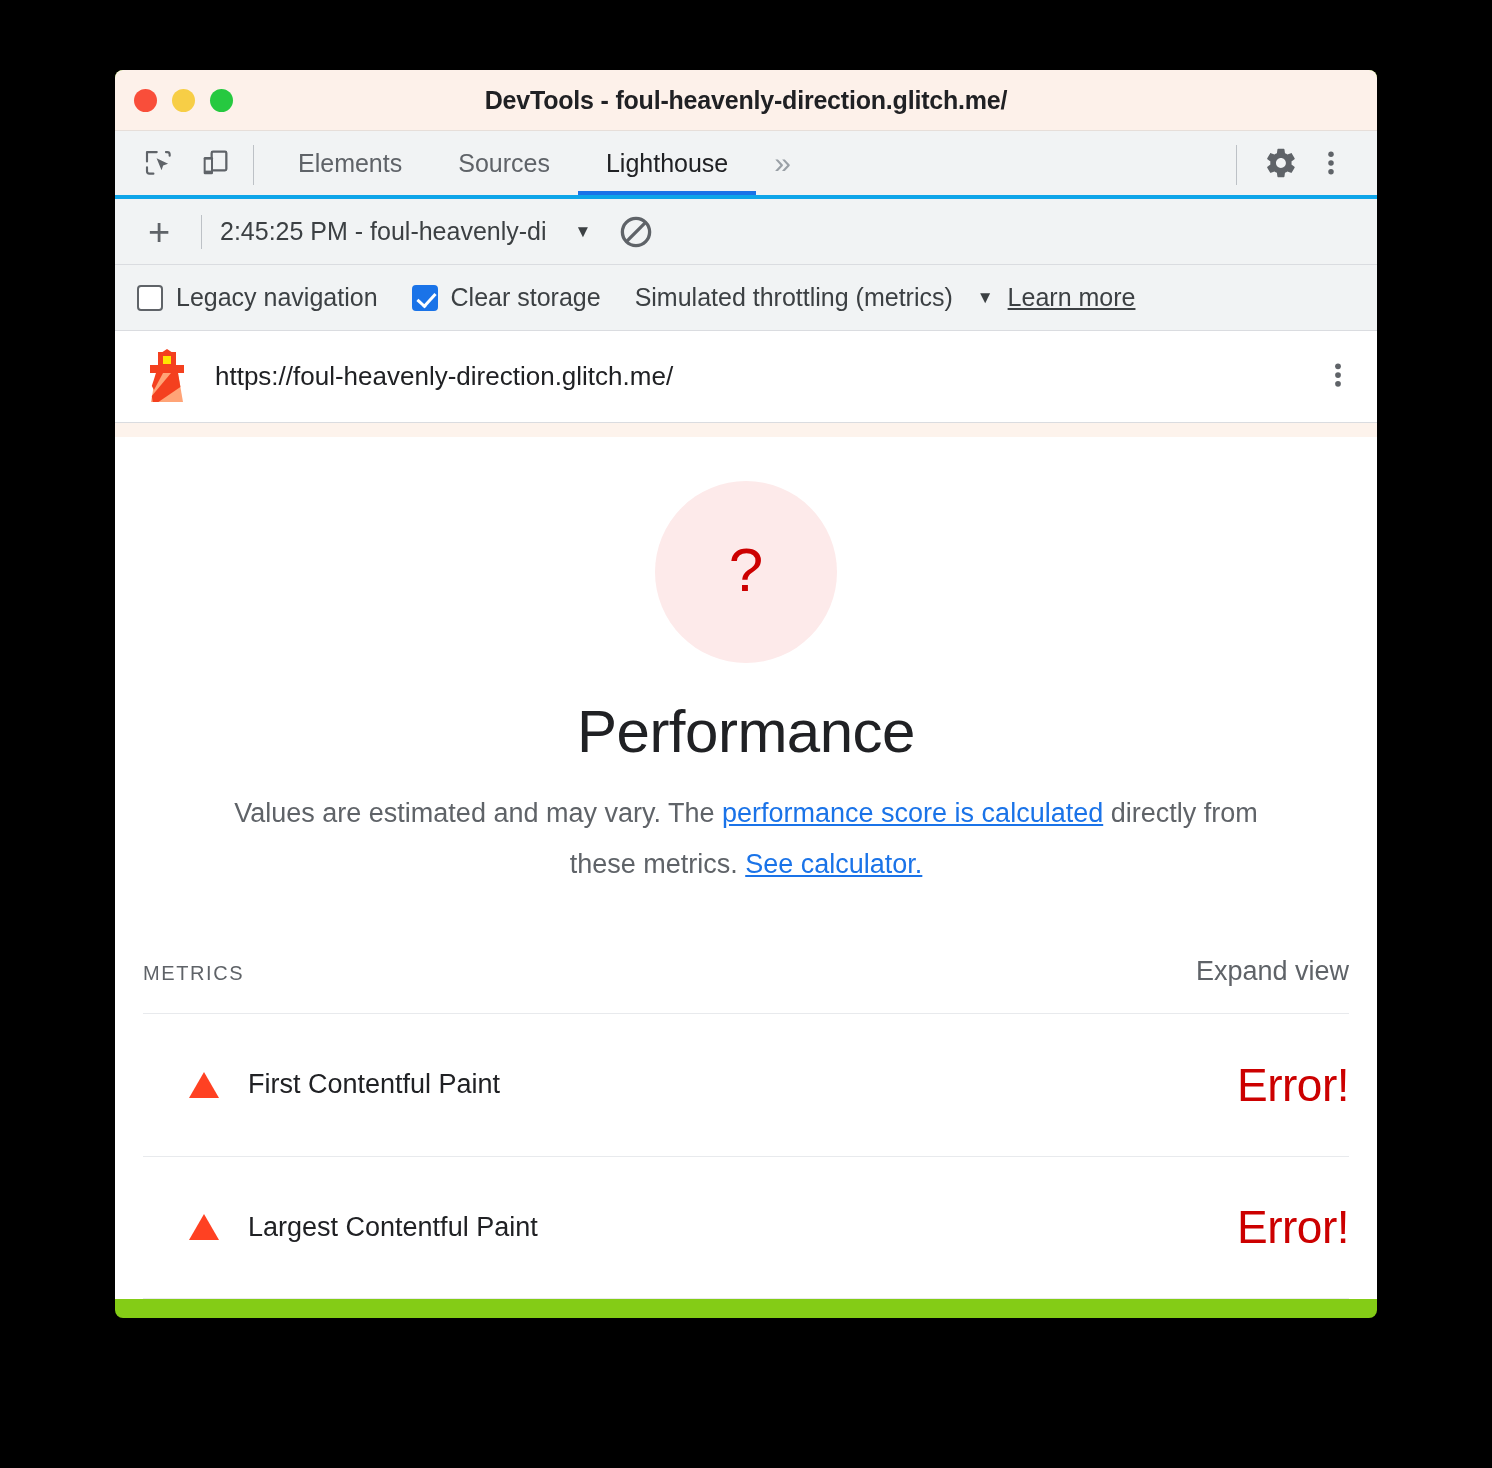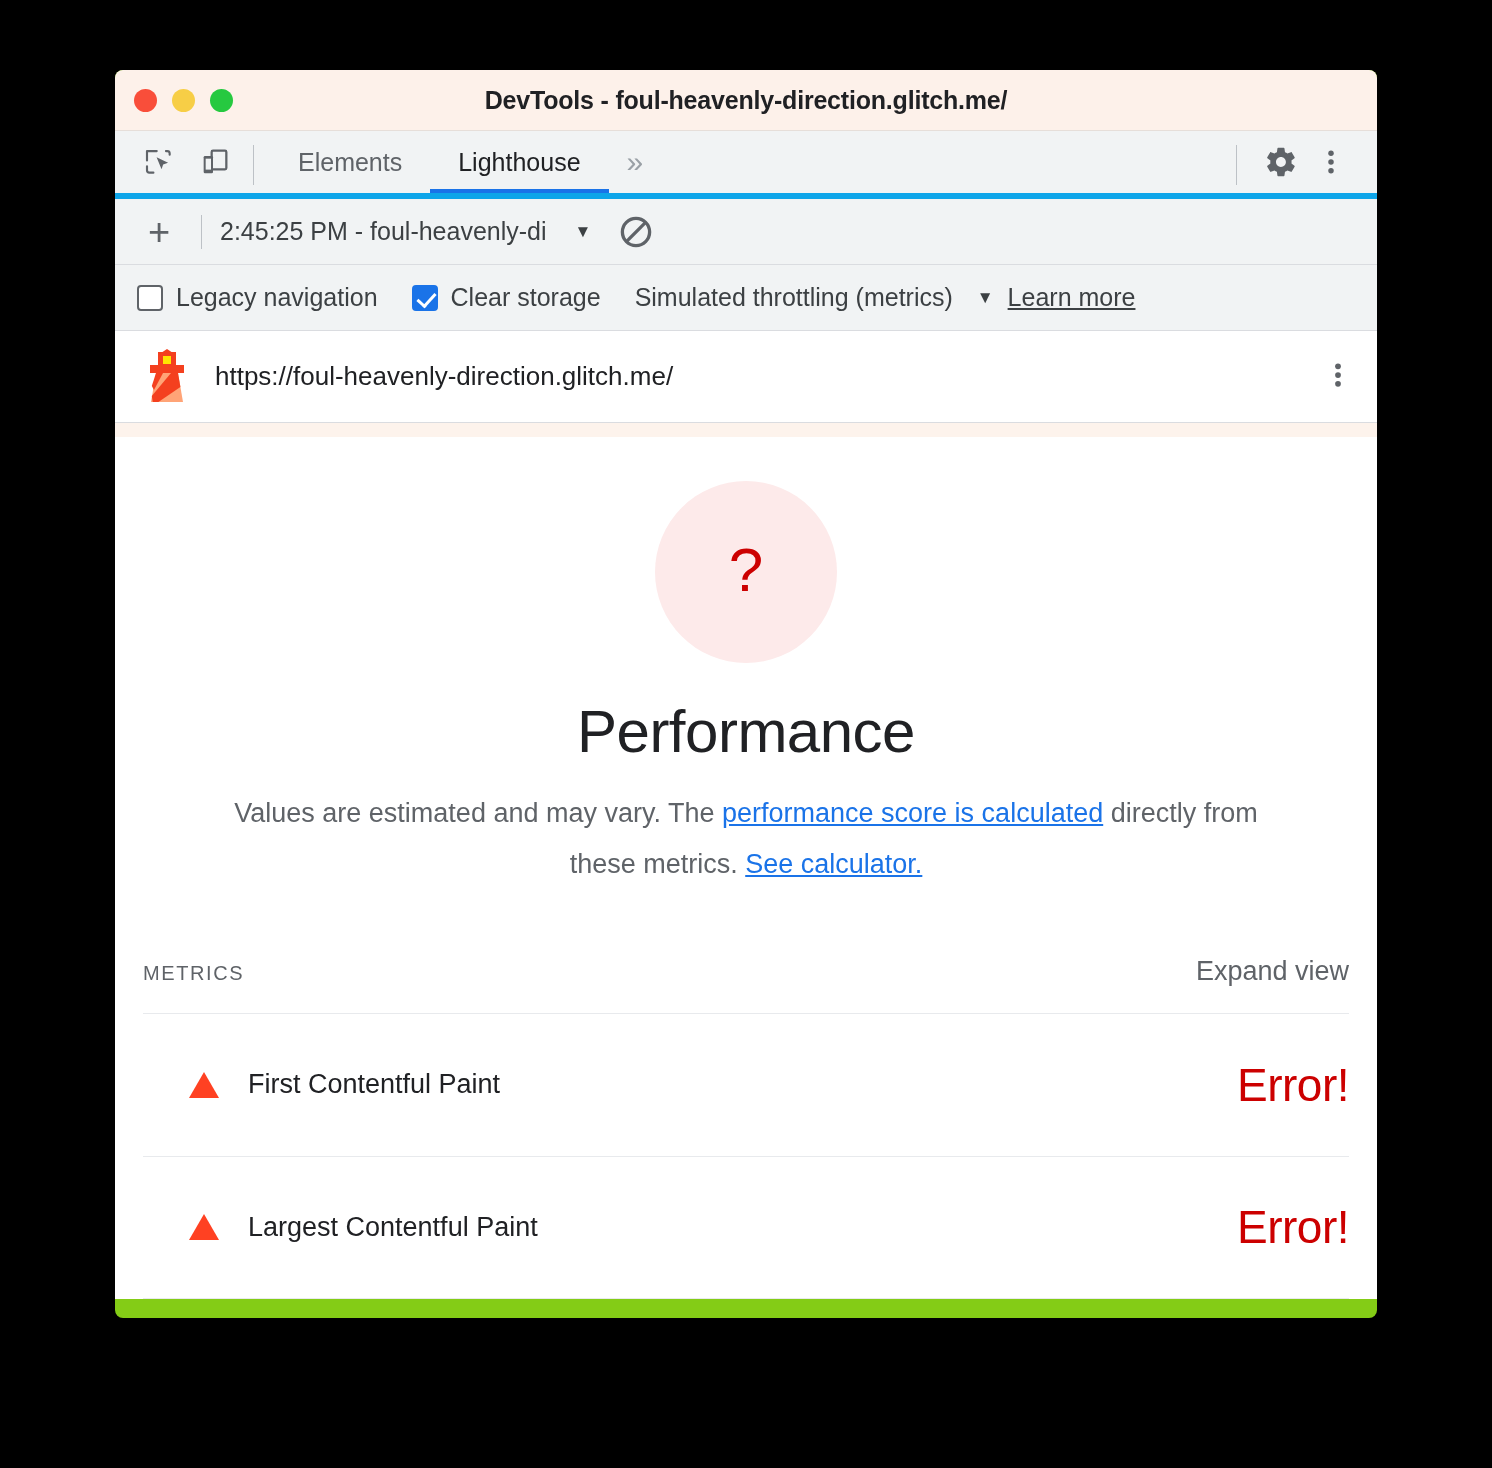--- a/index.html
+++ b/index.html
@@ -50,21 +50,21 @@
     color: #202124;
     letter-spacing: -0.2px;
   }
 
   
   .tabbar {
     height: 68px;
     background: #f1f3f4;
     display: flex;
     align-items: stretch;
-    border-bottom: 6px solid #0ea5e9;
+    border-bottom: 4px solid #0ea5e9;
     position: relative;
   }
   .tool-icons {
     display: flex;
     align-items: center;
     gap: 12px;
     padding-left: 22px;
   }
   .icon-btn {
     width: 44px; height: 44px;
@@ -354,20 +354,23 @@
           <rect x="9.5" y="3.5" width="11" height="14" rx="1" fill="none" stroke="#5f6368" stroke-width="1.7"></rect>
           <rect x="3.5" y="7.5" width="7" height="13" rx="1" fill="#5f6368"></rect>
           <rect x="5.0" y="9.5" width="4" height="8.2" fill="#f1f3f4"></rect>
         </svg>
       </div>
     </div>
     <div class="vdiv"></div>
     <div class="tabs">
       <div class="tab">
         <span>Elements</span>
+      </div>
+      <div class="tab">
+        <span>Sources</span>
       </div>
       <div class="tab active">
         <span>Lighthouse</span>
       </div>
     </div>
     <div class="more-tabs">
       <span>»</span>
     </div>
     <div class="tabbar-right">
       <div class="vdiv"></div>

